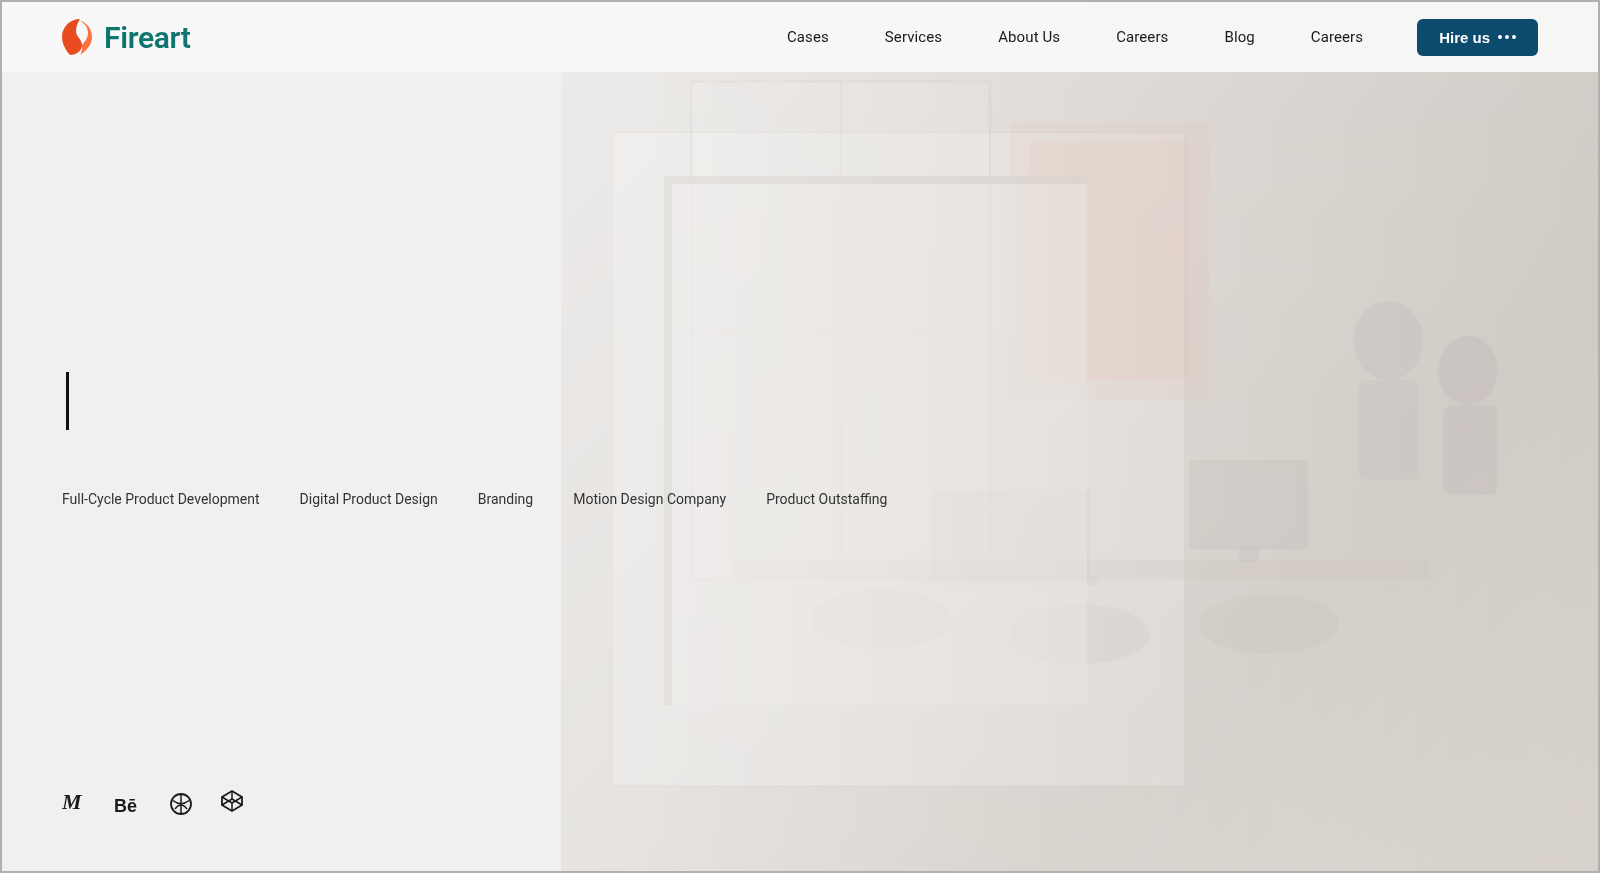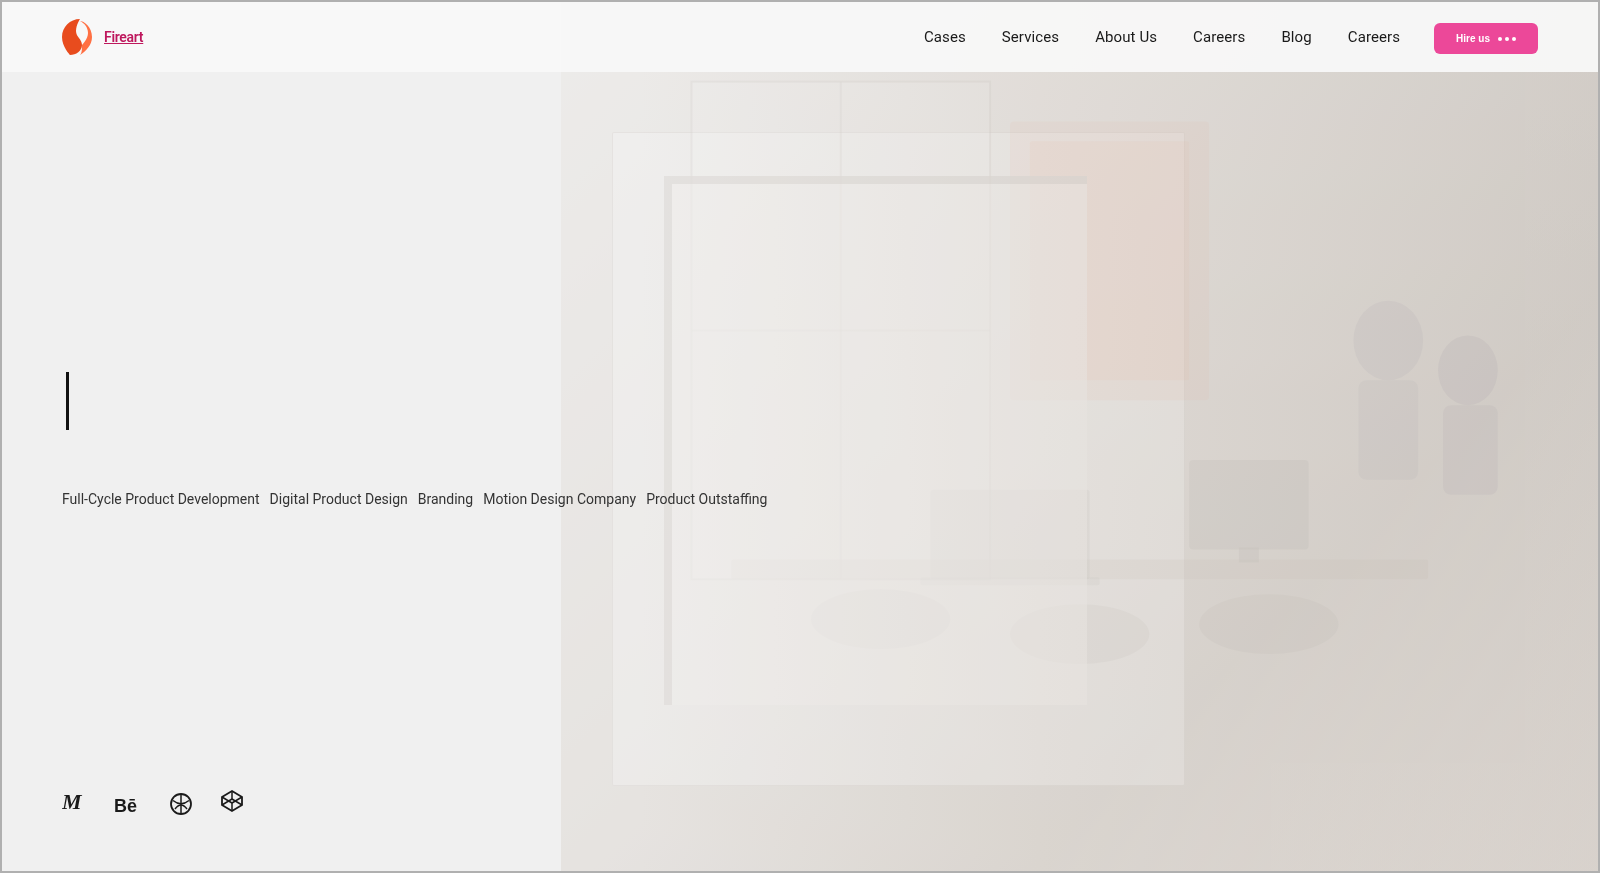--- a/index.html
+++ b/index.html
@@ -102,49 +102,48 @@
       align-items: center;
       gap: 10px;
     }
 
     .logo-icon {
       width: 32px;
       height: 36px;
     }
 
     .logo-text {
-      font-size: 14px;
+      font-size: 30px;
       font-weight: 600;
-      color: #be185d;
+      color: #0f766e;
       letter-spacing: -0.3px;
-      text-decoration: underline;
     }
 
     .nav {
       display: flex;
-      align-items: flex-end;
-      gap: 0;
+      align-items: center;
+      gap: 20px;
     }
 
     .nav-item {
       padding: 8px 18px;
       font-size: 15px;
       color: #1a1a1a;
       cursor: pointer;
       font-weight: 400;
       letter-spacing: 0.1px;
     }
 
     .hire-btn {
-      background: #ec4899;
+      background: #0c4a6e;
       color: #fff;
       border: none;
       border-radius: 6px;
       padding: 10px 22px;
-      font-size: 10px;
+      font-size: 15px;
       font-weight: 600;
       cursor: pointer;
       display: flex;
       align-items: center;
       gap: 8px;
       margin-left: 16px;
     }
 
     .hire-dots {
       display: flex;
@@ -186,34 +185,35 @@
       animation: blink 1s step-end infinite;
     }
 
     @keyframes blink {
       50% { opacity: 0; }
     }
 
     .hero-tags {
       display: flex;
       align-items: center;
-      gap: 10px;
+      gap: 16px;
       margin-top: 60px;
       flex-wrap: wrap;
     }
 
     .tag-item {
       font-size: 14px;
       color: #333;
       font-weight: 400;
       padding: 0 0;
       position: relative;
     }
 
     .tag-item + .tag-item {
+      margin-left: 24px;
     }
 
     
     .social-bar {
       position: absolute;
       bottom: 50px;
       left: 60px;
       display: flex;
       align-items: center;
       gap: 28px;

